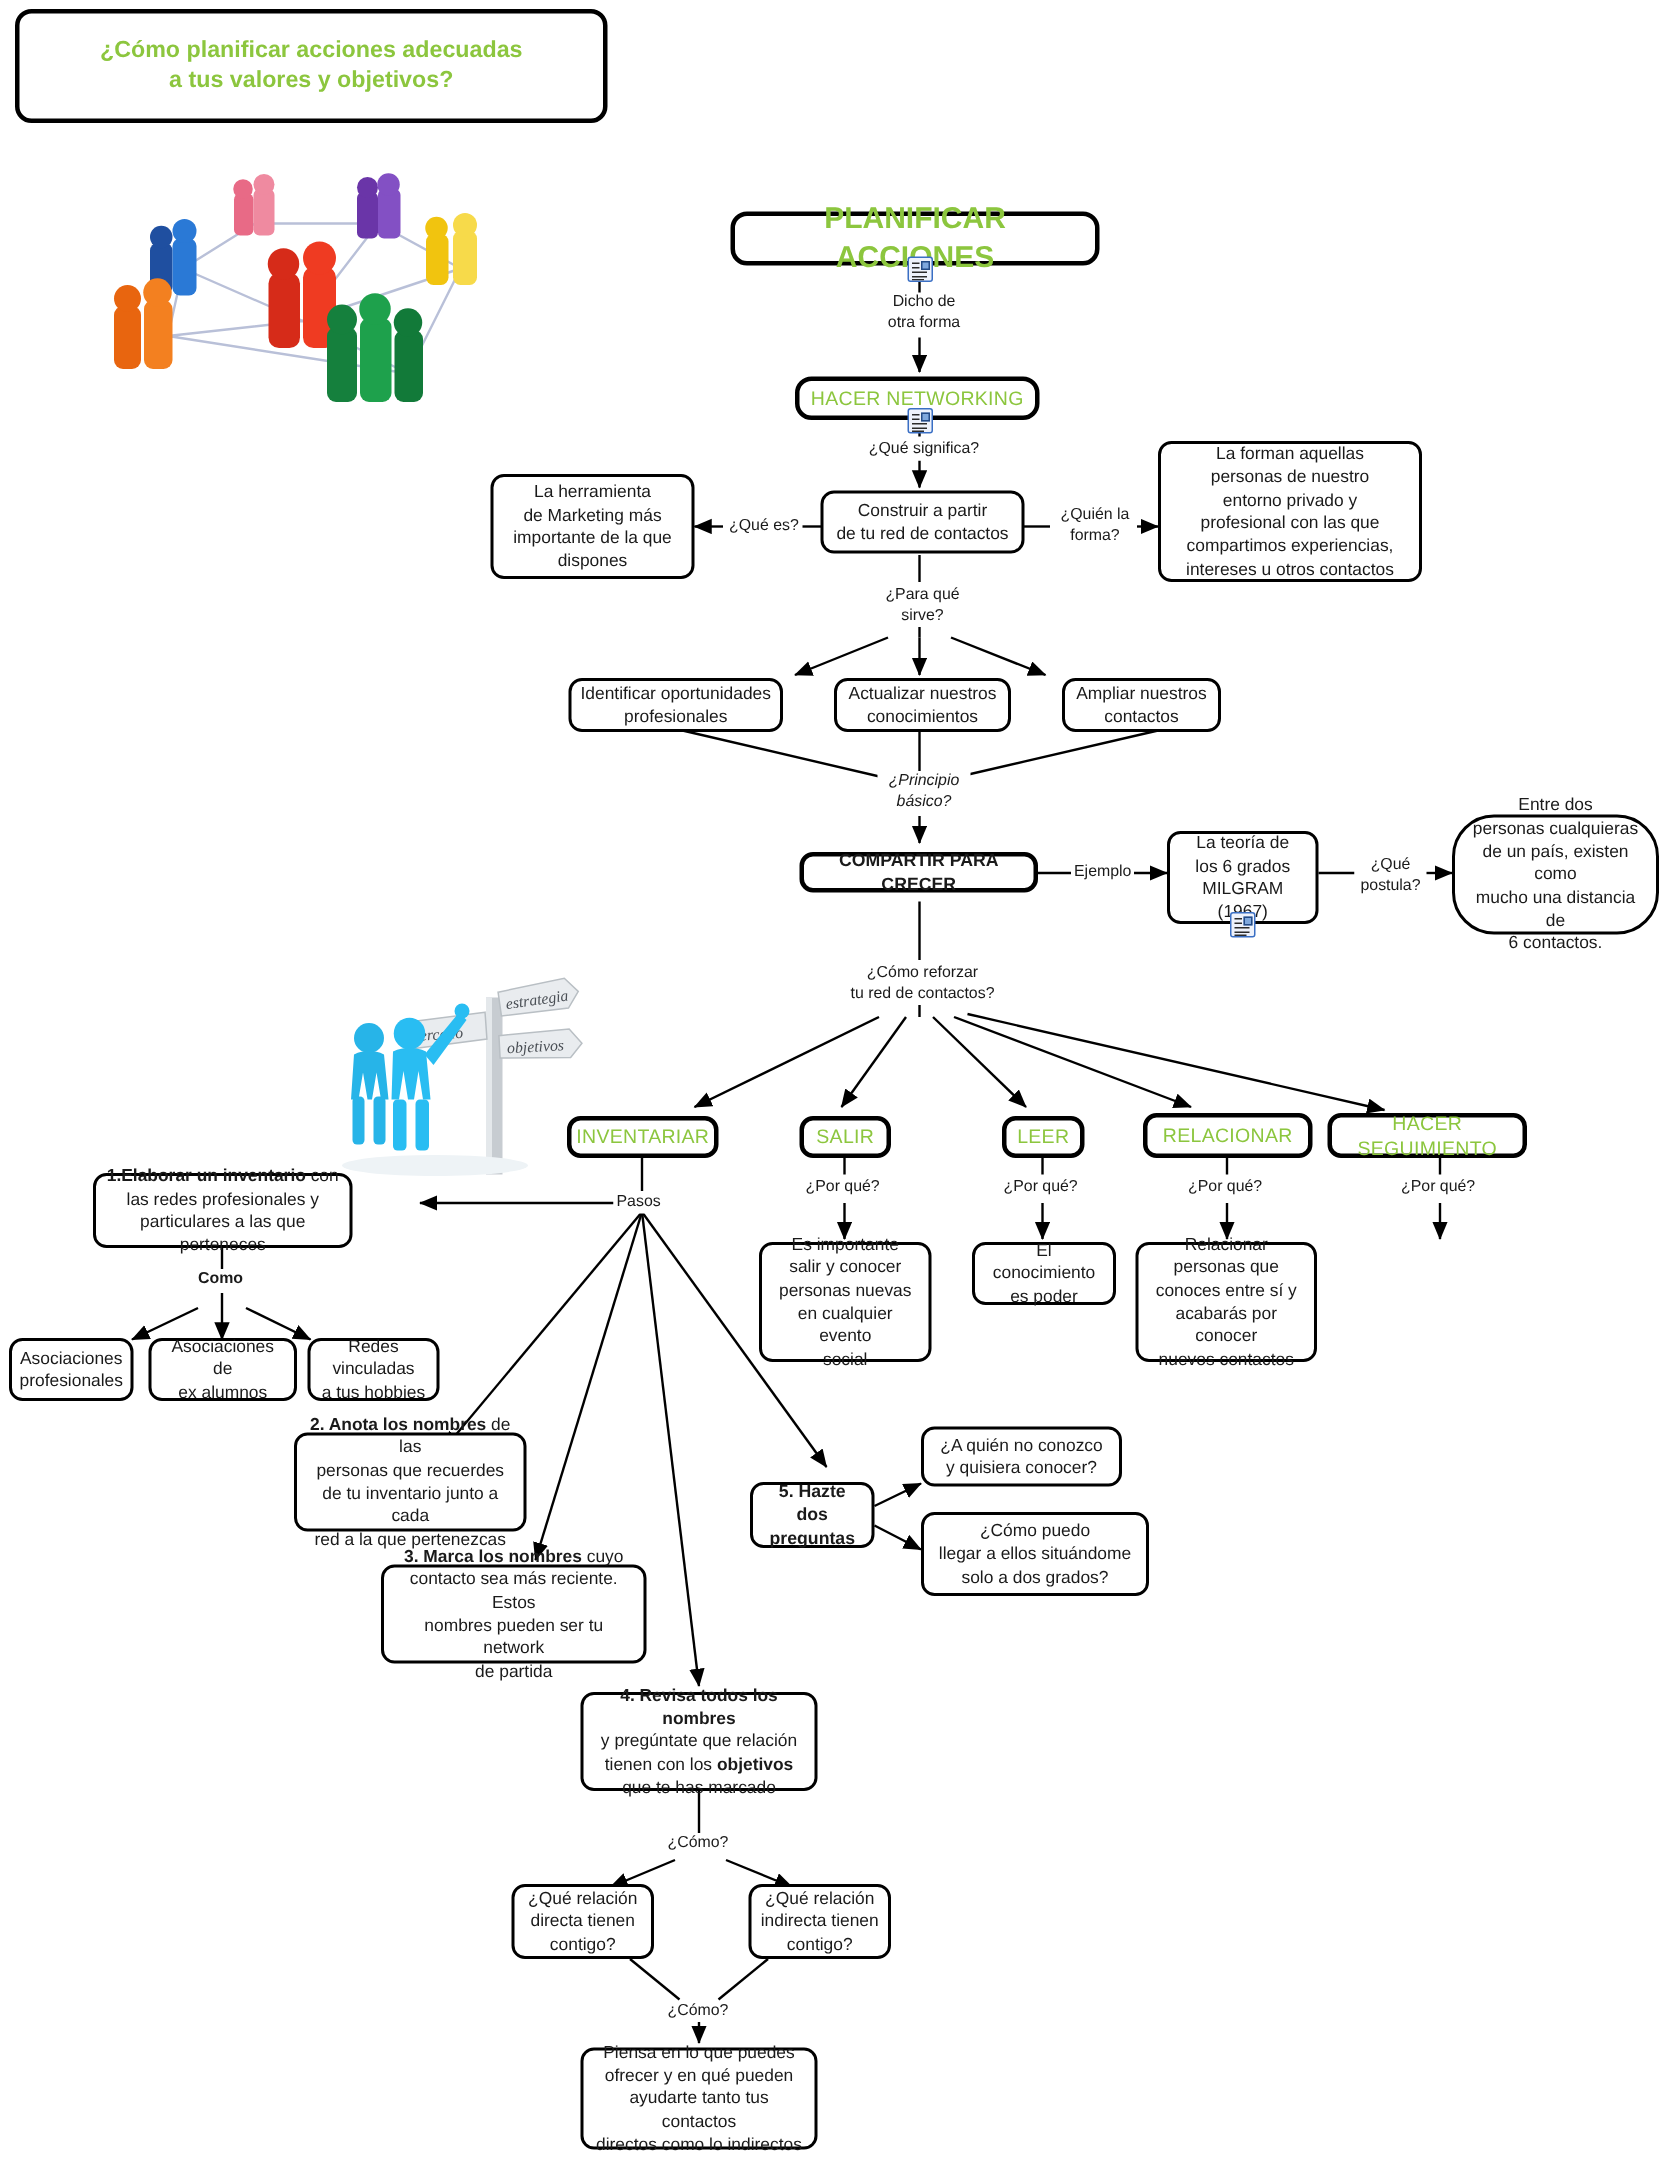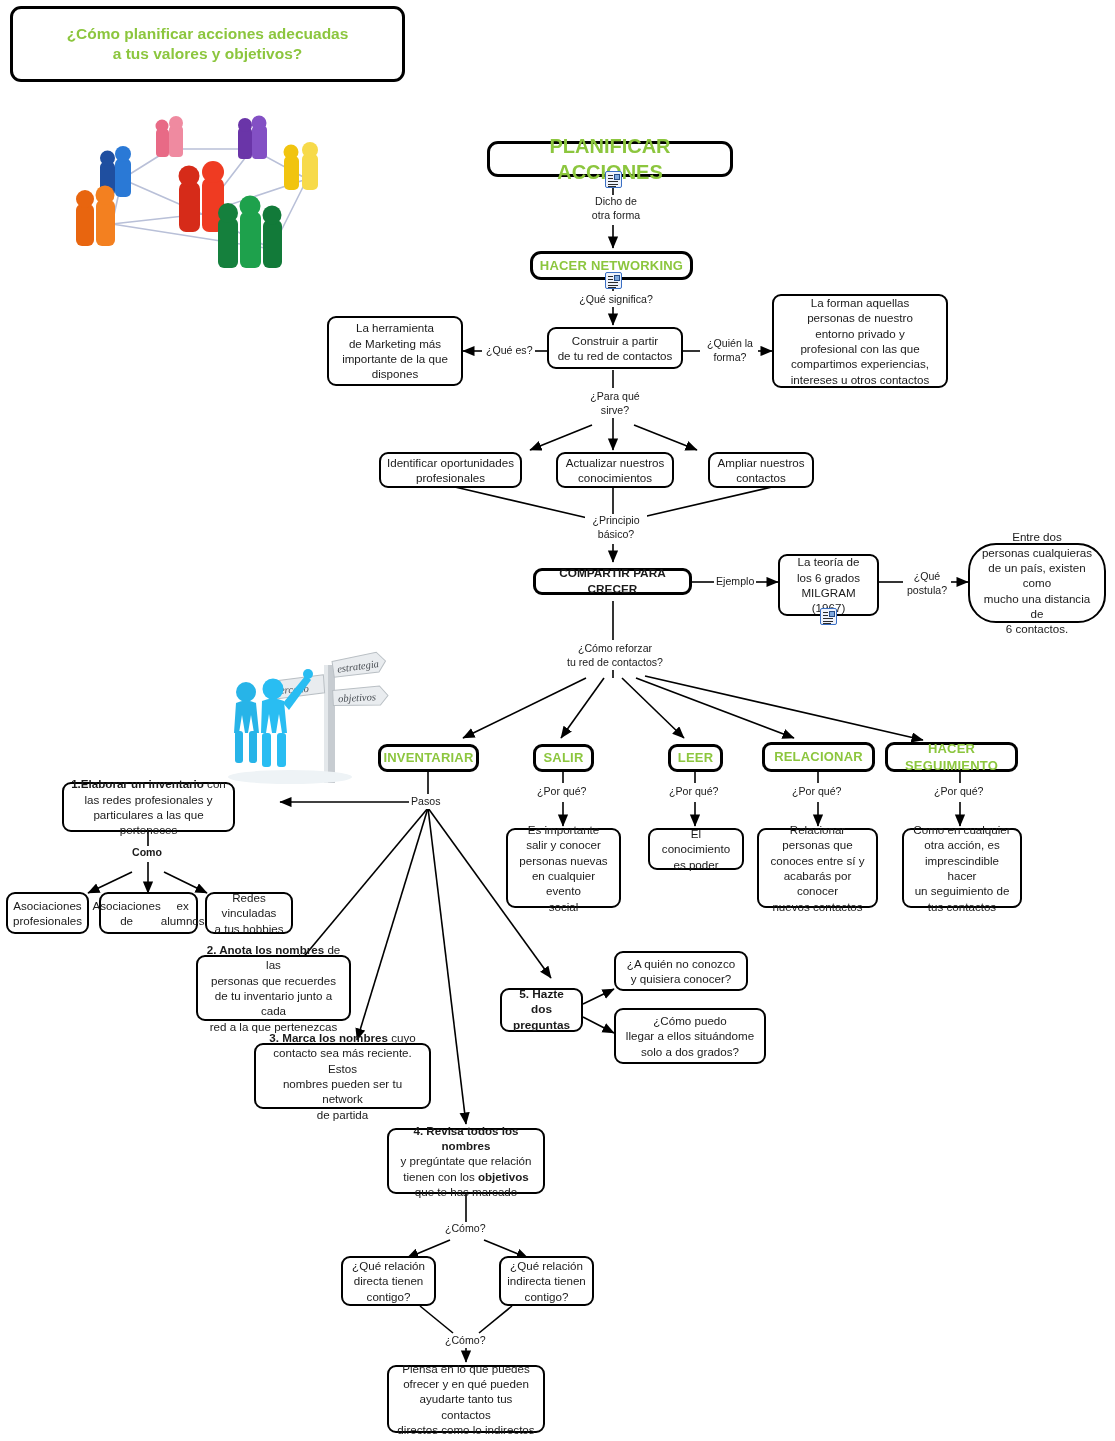--- a/index.html
+++ b/index.html
@@ -38,21 +38,21 @@
     z-index:5;
   }
   .node.thick{border-width:3.2px;}
   .node.title{
     border-width:3.2px;
     border-radius:11px;
     font-weight:bold;
   }
   .green{color:#8CC63E;}
   .node.hdr{
-    font-weight:bold;
+    font-weight:normal;
     letter-spacing:.2px;
   }
   .node.big{font-size:20px;}
   .node.bold{font-weight:bold;font-size:11.8px;}
   .node .b{font-weight:bold;}
   
   .lbl{
     position:absolute;
     font-size:10.6px;
     line-height:1.3;
@@ -373,21 +373,21 @@
   </div>
   <div class="node" style="left:556px;top:452px;width:118px;height:36px;flex-direction:column;">
     <span>Actualizar nuestros</span>
     <span>conocimientos</span>
   </div>
   <div class="node" style="left:708px;top:452px;width:106px;height:36px;flex-direction:column;">
     <span>Ampliar nuestros</span>
     <span>contactos</span>
   </div>
 
-  <div class="lbl" style="left:585px;top:514px;width:58px;">¿Principio<br>básico?</div>
+  <div class="lbl" style="left:585px;top:514px;width:58px;font-style:italic;">¿Principio<br>básico?</div>
 
   <div class="node thick bold" style="left:533px;top:568px;width:159px;height:27px;">
     <span>COMPARTIR PARA CRECER</span>
   </div>
 
   <div class="lbl" style="left:714px;top:575px;">Ejemplo</div>
 
   <div class="node" style="left:778px;top:554px;width:101px;height:62px;flex-direction:column;">
     <span>La teoría de</span>
     <span>los 6 grados</span>
@@ -446,43 +446,36 @@
     <span>El conocimiento</span>
     <span>es poder</span>
   </div>
   <div class="node" style="left:757px;top:828px;width:121px;height:80px;flex-direction:column;">
     <span>Relacionar</span>
     <span>personas que</span>
     <span>conoces entre sí y</span>
     <span>acabarás por conocer</span>
     <span>nuevos contactos</span>
   </div>
-  <div class="node" style="left:902px;top:828px;width:120px;height:80px;flex-direction:column;">
-    <span>Como en cualquier</span>
-    <span>otra acción, es</span>
-    <span>imprescindible hacer</span>
-    <span>un seguimiento de</span>
-    <span>tus contactos</span>
-  </div>
 
   <div class="lbl" style="left:409px;top:795px;">Pasos</div>
 
   <div class="node" style="left:62px;top:782px;width:173px;height:50px;flex-direction:column;">
     <span><span class="b">1.Elaborar  un inventario</span> con</span>
     <span>las redes profesionales y</span>
     <span>particulares a las que perteneces</span>
   </div>
 
   <div class="lbl" style="left:130px;top:846px;font-weight:bold;">Como</div>
 
   <div class="node" style="left:6px;top:892px;width:83px;height:42px;flex-direction:column;">
     <span>Asociaciones</span>
     <span>profesionales</span>
   </div>
-  <div class="node" style="left:99px;top:892px;width:99px;height:42px;">
+  <div class="node" style="left:99px;top:892px;width:99px;height:42px;flex-direction:column;">
     <span>Asociaciones de</span>
     <span>ex alumnos</span>
   </div>
   <div class="node" style="left:205px;top:892px;width:88px;height:42px;flex-direction:column;">
     <span>Redes vinculadas</span>
     <span>a tus hobbies</span>
   </div>
 
   <div class="node" style="left:196px;top:955px;width:155px;height:66px;flex-direction:column;">
     <span><span class="b">2. Anota los nombres</span> de las</span>

